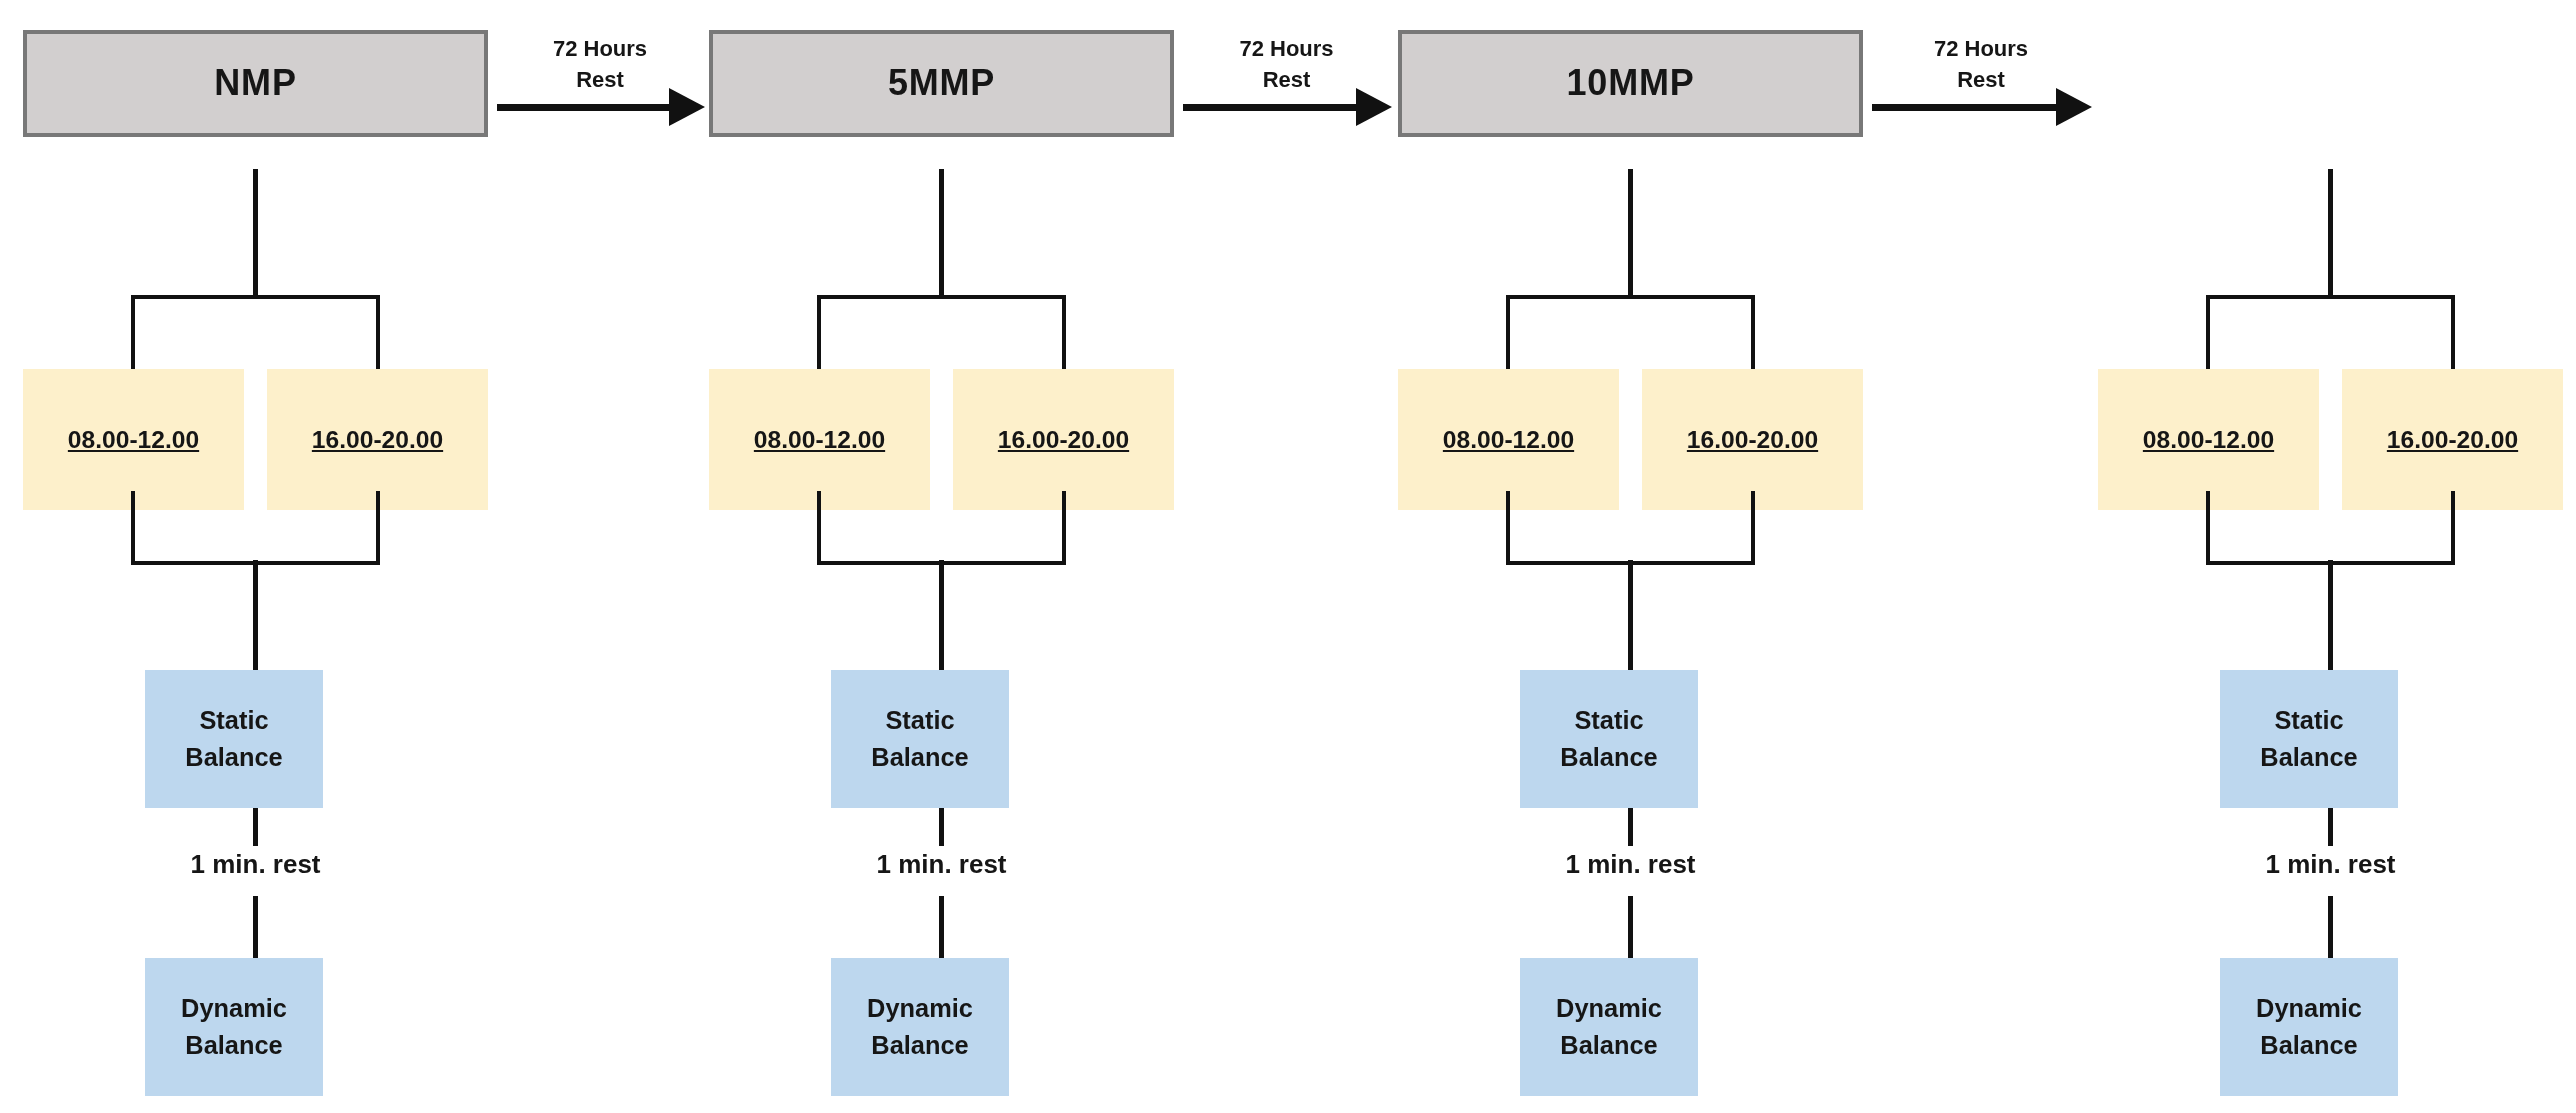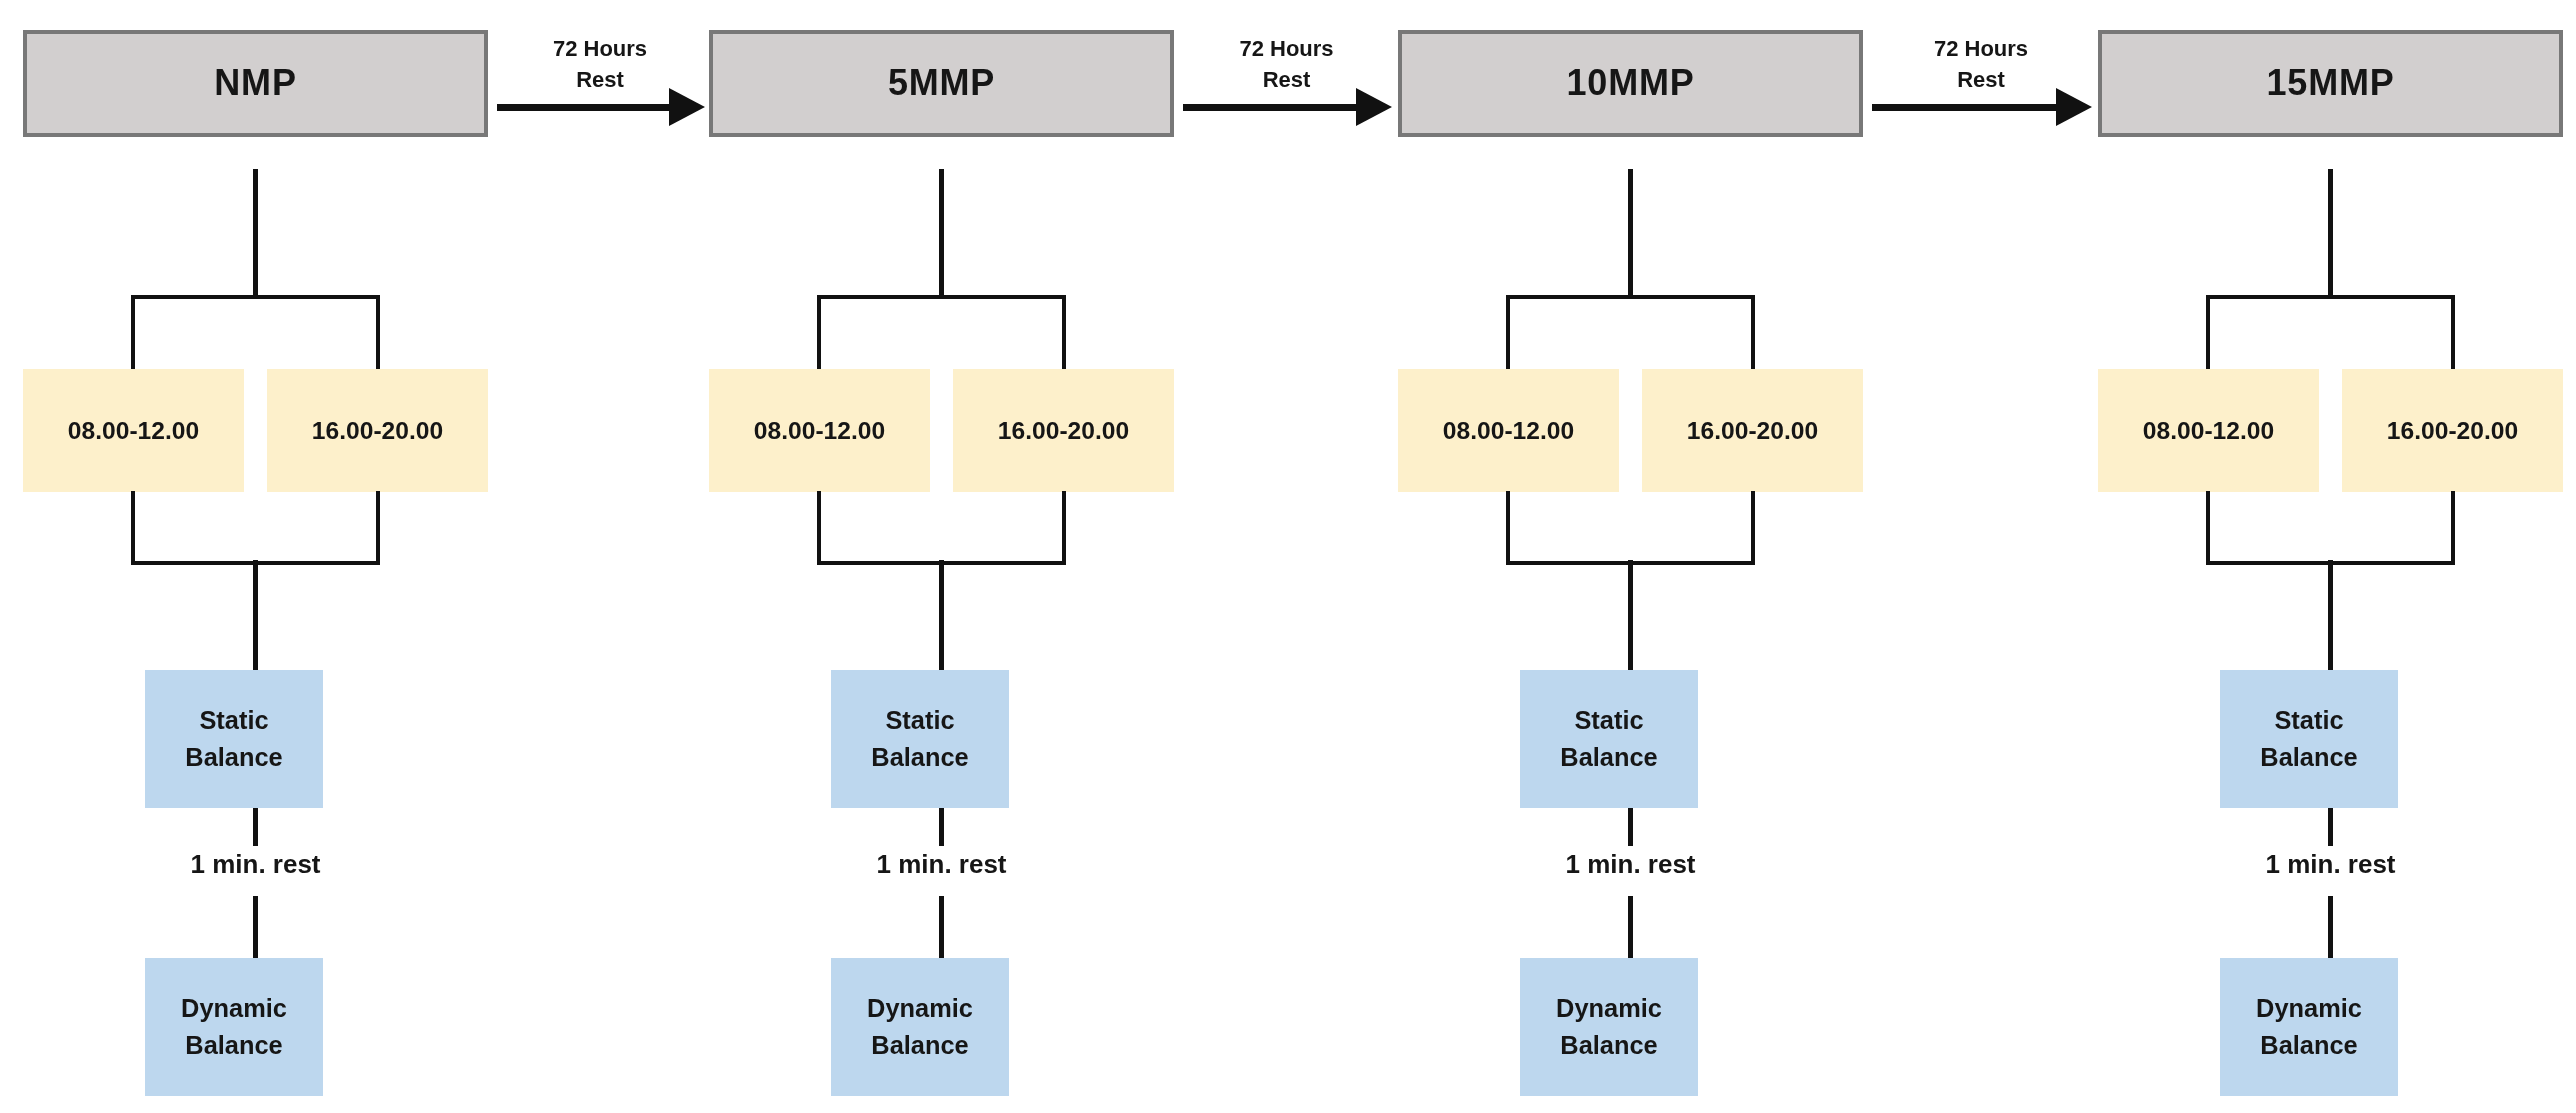--- a/index.html
+++ b/index.html
@@ -66,27 +66,28 @@
     height: 74px;
     box-sizing: border-box;
     border-bottom: 4.9px solid #111111;
     border-left: 4.9px solid #111111;
     border-right: 4.9px solid #111111;
   }
   .session-box {
     position: absolute;
     top: 369px;
     width: 221px;
-    height: 123px;
+    height: 141px;
     background: #fdf0cb;
     display: flex;
     align-items: center;
     justify-content: center;
     font-size: 24.6px;
     font-weight: bold;
+    text-decoration: underline;
   }
   .session-left  { left: 0; }
   .session-right { left: 244px; }
   .balance-box {
     position: absolute;
     left: 122px;
     width: 178px;
     height: 138px;
     background: #bdd7ee;
     box-sizing: border-box;
@@ -213,21 +214,20 @@
     <div class="balance-box dynamic-box">Dynamic Balance</div>
   </div>
 
   <div class="arrow-group a3">
     <div class="arrow-label"><span>72 Hours</span><br><span>Rest</span></div>
     <div class="arrow-line"></div>
     <div class="arrow-head"></div>
   </div>
 
   <div class="col c4">
-    <div class="phase-box">15MMP</div>
     <div class="vline line-a"></div>
     <div class="split-bracket"></div>
     <div class="session-box session-left">08.00-12.00</div>
     <div class="session-box session-right">16.00-20.00</div>
     <div class="merge-bracket"></div>
     <div class="vline line-b"></div>
     <div class="balance-box static-box">Static Balance</div>
     <div class="vline line-c"></div>
     <div class="rest-label">1 min. rest</div>
     <div class="vline line-d"></div>

